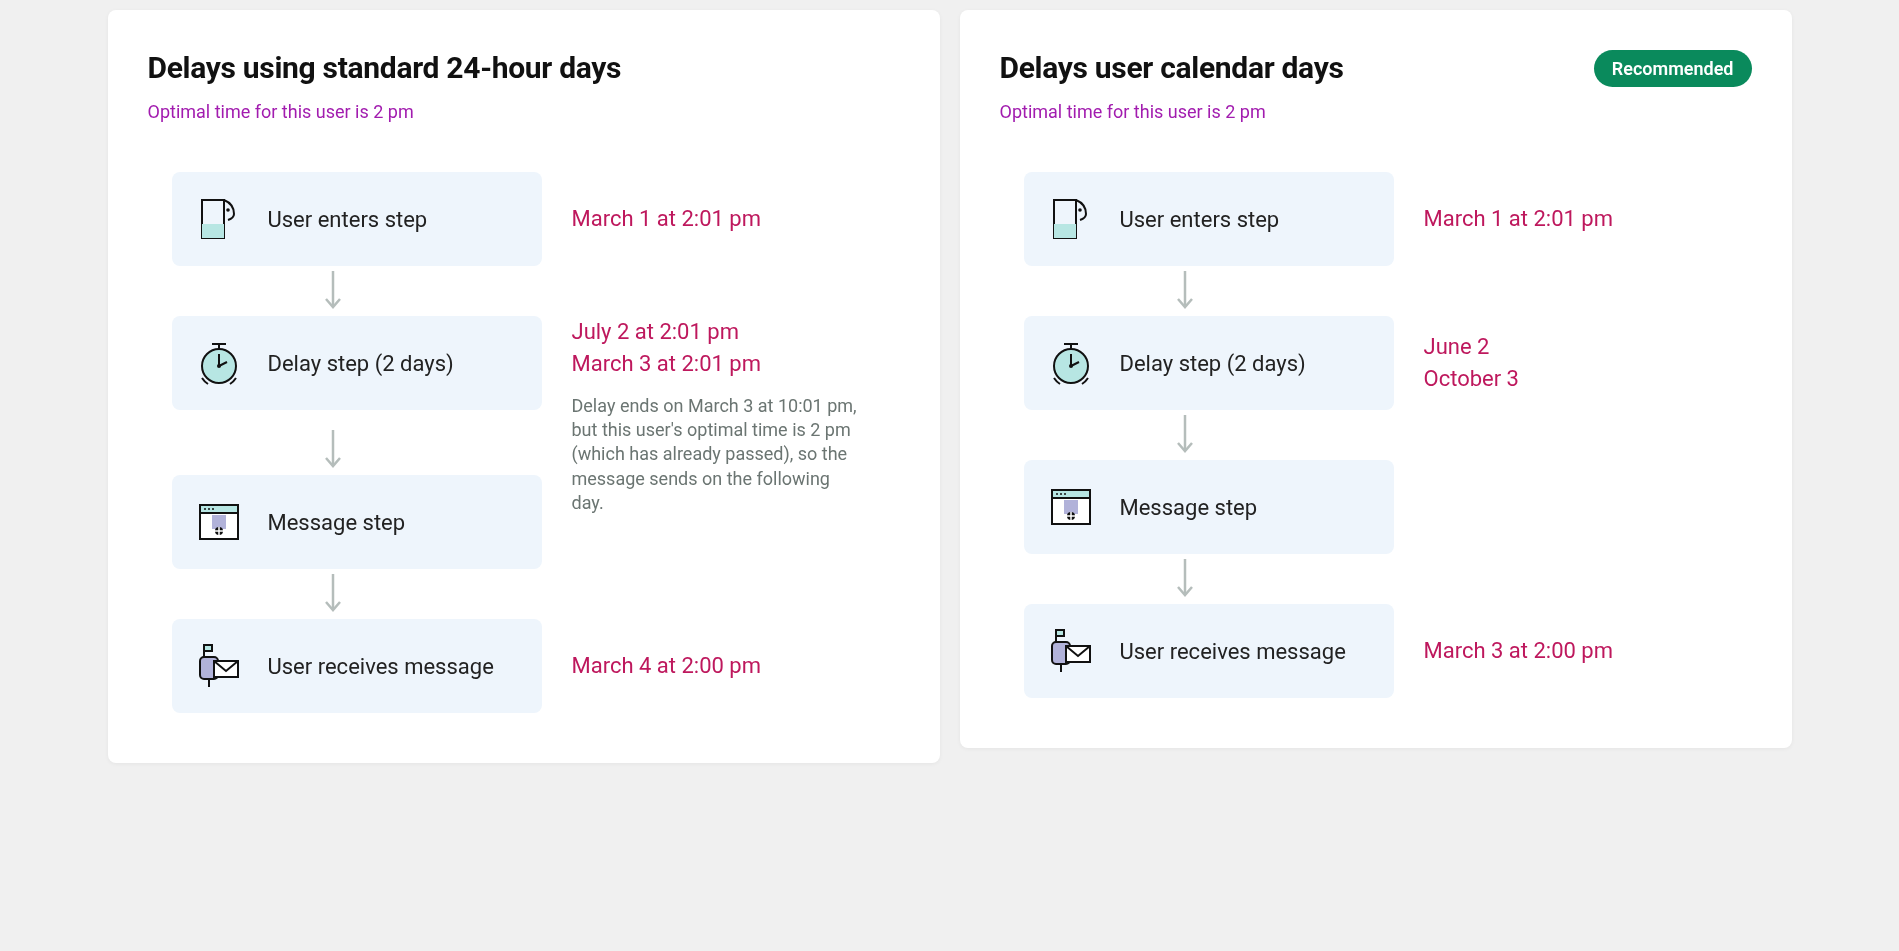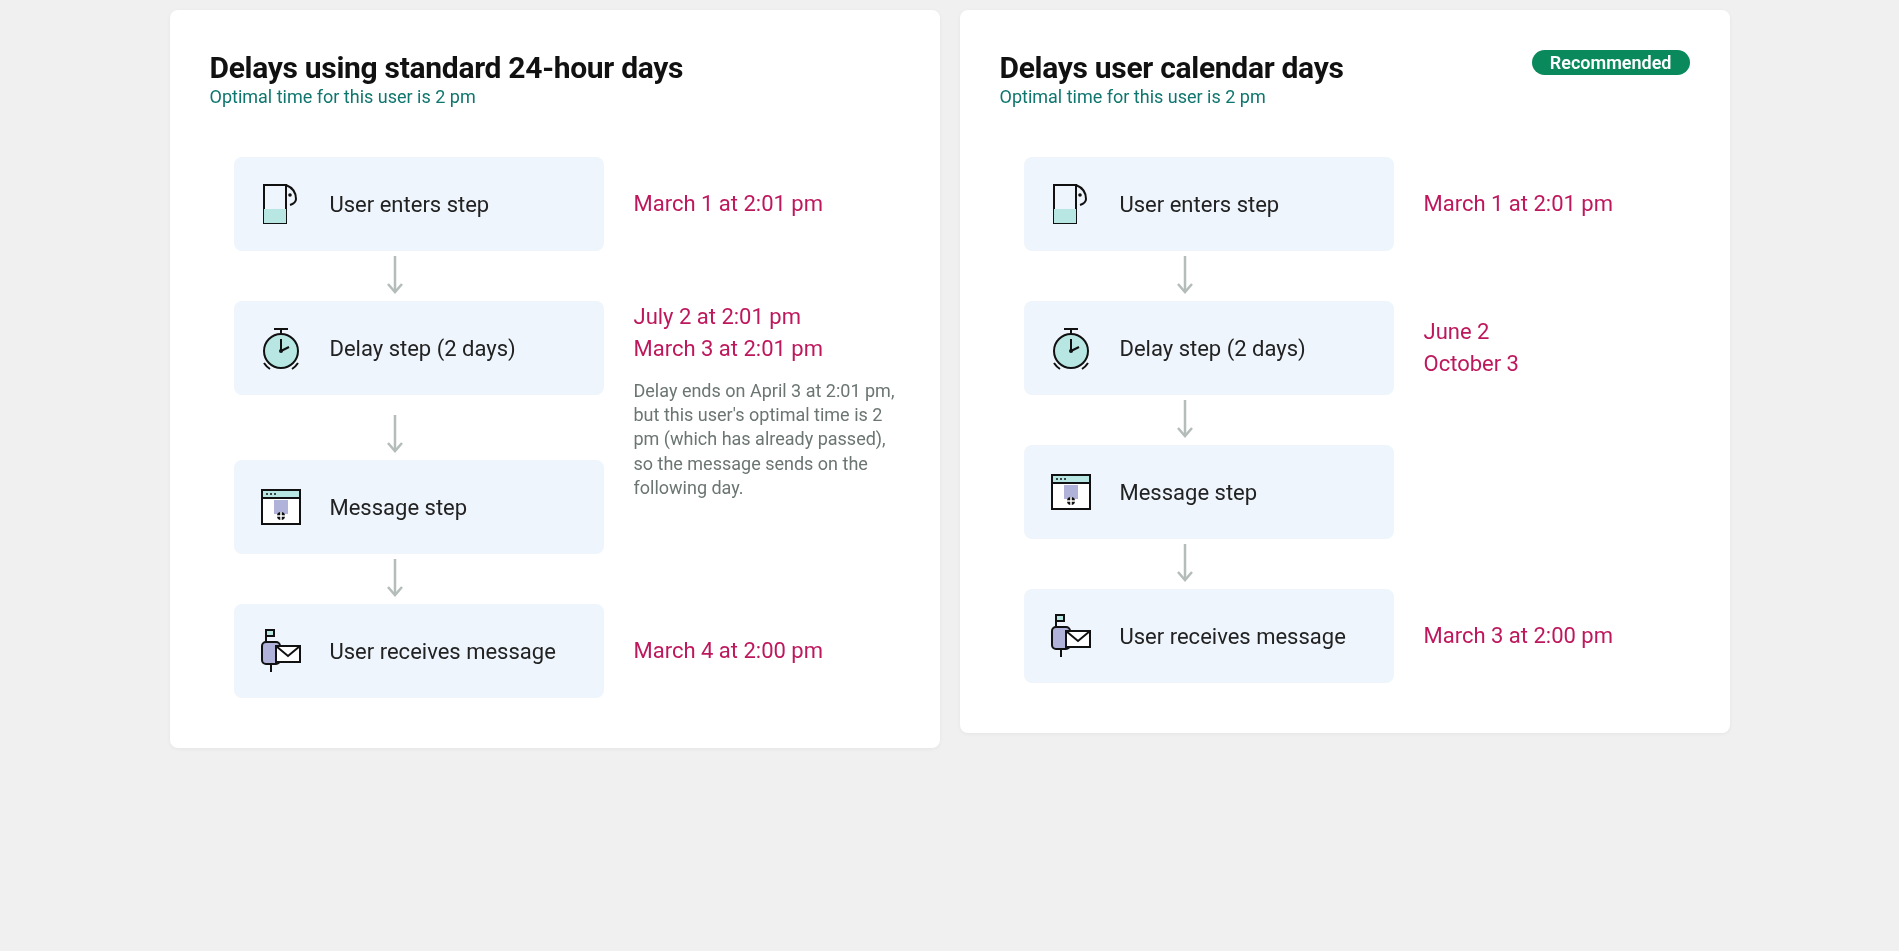--- a/index.html
+++ b/index.html
@@ -9,49 +9,49 @@
     padding: 10px;
     display: flex;
     gap: 20px;
     justify-content: center;
     align-items: flex-start;
   }
   .panel {
     background: #fff;
     border-radius: 8px;
     padding: 40px 40px 50px 40px;
-    width: 770px;
+    width: 832px;
     box-shadow: 0 1px 4px rgba(0,0,0,0.05);
     position: relative;
   }
   .panel-header {
     display: flex;
     justify-content: space-between;
     align-items: flex-start;
     margin-bottom: 50px;
   }
   .panel-titles { }
   .panel-title {
     font-size: 30px;
     font-weight: 700;
     color: #111;
     letter-spacing: -0.3px;
   }
   .panel-subtitle {
     font-size: 18px;
-    color: #0f766e;
-    margin-top: 1px;
+    color: #a21caf;
+    margin-top: 16px;
     font-weight: 400;
   }
   .badge {
     background: #0a8a5c;
     color: #fff;
     font-size: 18px;
     font-weight: 600;
-    padding: 2px 18px;
+    padding: 8px 18px;
     border-radius: 999px;
   }
   .flow { }
   .row {
     display: flex;
     align-items: flex-start;
     gap: 30px;
   }
   .step-col {
     width: 370px;
@@ -161,21 +161,21 @@
                 <path d="M8 40 A20 20 0 0 0 14 46" fill="none" stroke="#111" stroke-width="2"></path>
                 <path d="M42 40 A20 20 0 0 1 36 46" fill="none" stroke="#111" stroke-width="2"></path>
               </svg>
           </span>
           <span class="step-label">Delay step (2 days)</span>
         </div>
       </div>
       <div class="right-col">
         <div class="right-text">July 2 at 2:01 pm</div>
         <div class="right-text">March 3 at 2:01 pm</div>
-        <div class="note">Delay ends on April 3 at 2:01 pm, but this user's optimal time is 2 pm (which has already passed), so the message sends on the following day.</div>
+        <div class="note">Delay ends on March 3 at 10:01 pm, but this user's optimal time is 2 pm (which has already passed), so the message sends on the following day.</div>
       </div>
     </div>
     <div class="arrow-row" style="margin-top:-90px;">
         <div class="arrow-cell">
           <svg viewBox="0 0 20 44">
             <line x1="10" y1="2" x2="10" y2="36" stroke="#b5bdbb" stroke-width="2.5"></line>
             <path d="M3 30 L10 38 L17 30" fill="none" stroke="#b5bdbb" stroke-width="2.5"></path>
           </svg>
         </div>
       </div>

